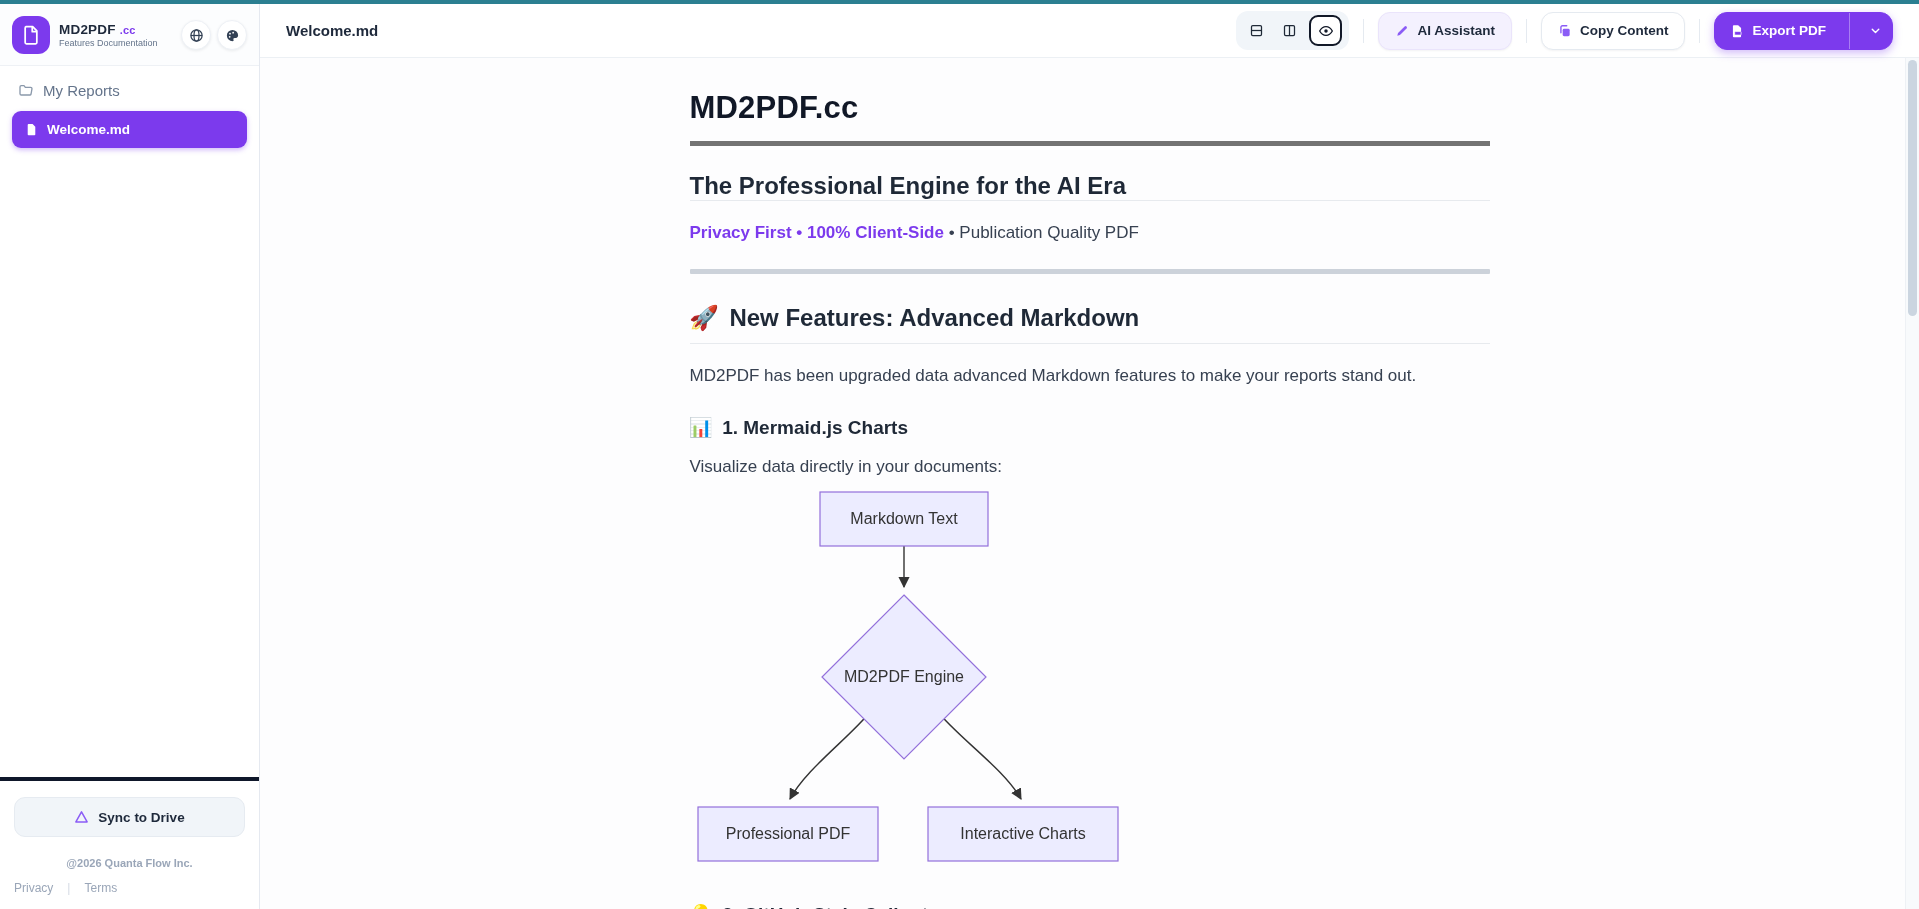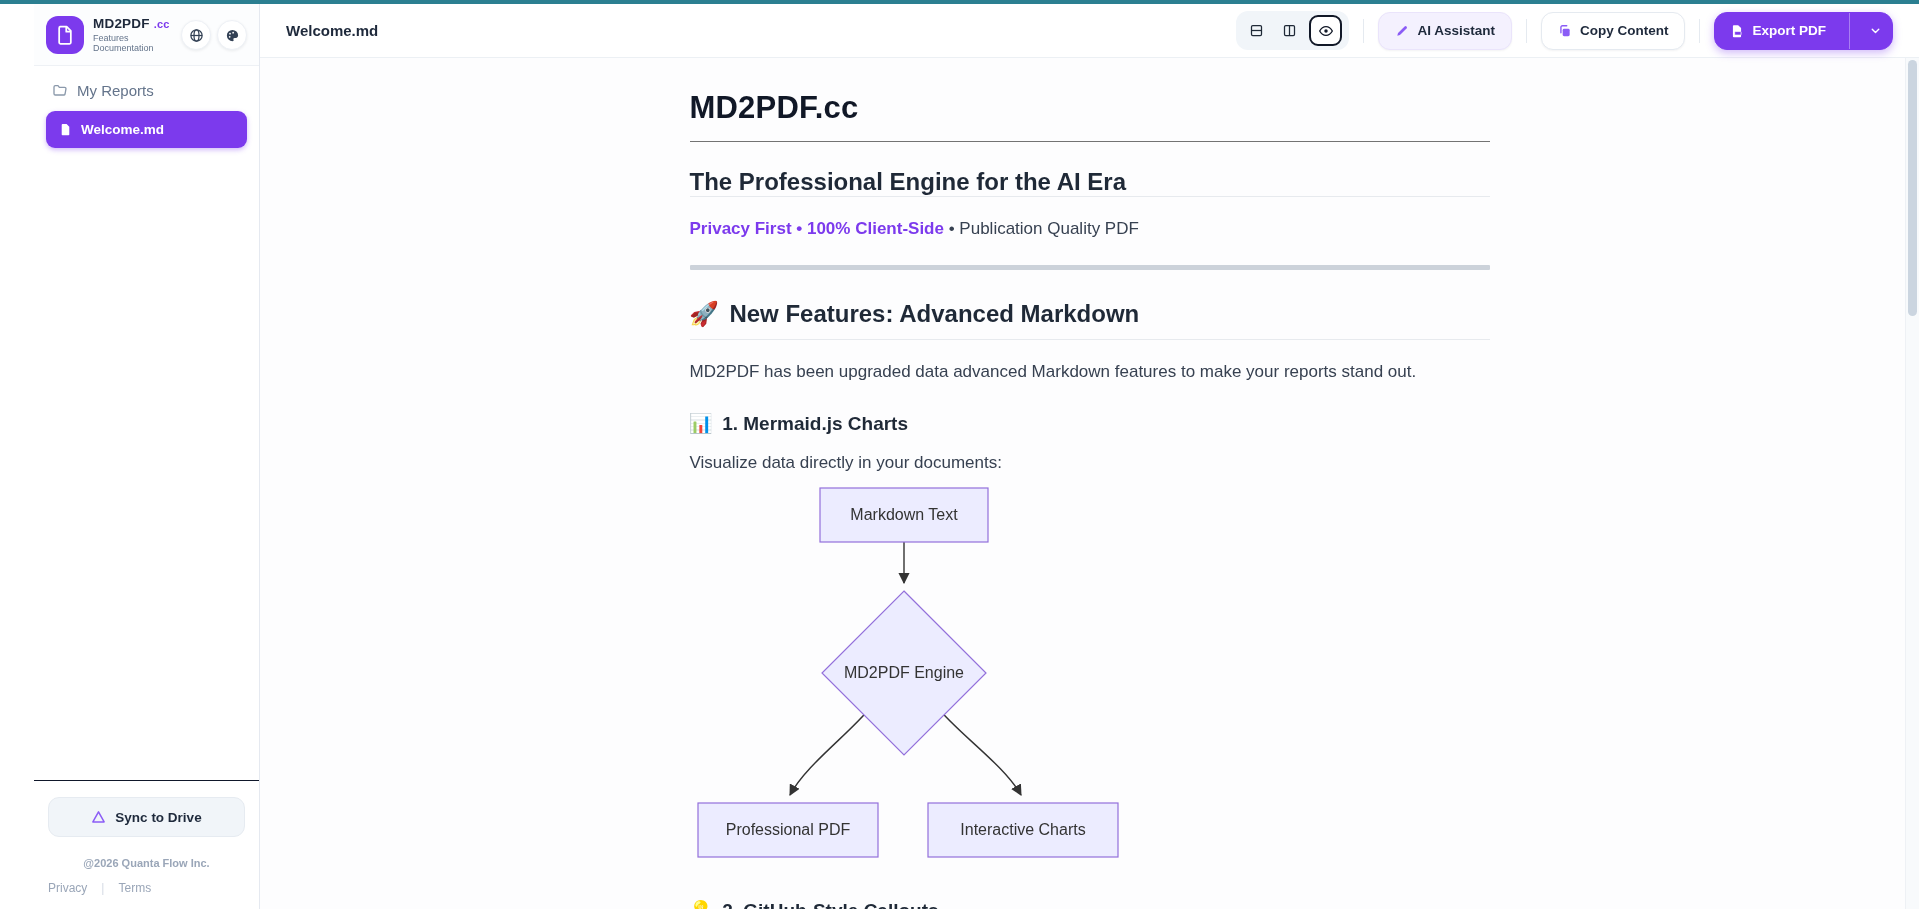--- a/index.html
+++ b/index.html
@@ -4,42 +4,42 @@
 <style>
   * { margin:0; padding:0; box-sizing:border-box; }
   html,body { width:1919px; height:909px; overflow:hidden;
     font-family:"Liberation Sans", sans-serif; background:#ffffff; color:#1e293b; }
 
   .top-strip { height:4px; width:100%; background:#2b7f91; }
   .app { display:flex; height:905px; }
 
   
   .sidebar { width:260px; min-width:260px; background:#ffffff;
-    border-right:1px solid #e5e9f0; display:flex; flex-direction:column;padding-left:34px; }
+    border-right:1px solid #e5e9f0; display:flex; flex-direction:column; }
   .sb-header { display:flex; align-items:center; gap:9px; padding:12px 12px 11px 12px;
     border-bottom:1px solid #eef1f5; background:#fcfdfe; }
   .logo-box { width:38px; height:38px; border-radius:12px; background:#7c3aed;
     display:flex; align-items:center; justify-content:center; flex:0 0 auto; }
   .brand-txt { line-height:1.15; flex:1; }
   .brand-line { font-size:13.5px; font-weight:bold; color:#1e293b; letter-spacing:.2px; }
   .brand-line .cc { color:#7c3aed; font-size:11px; }
   .brand-sub { font-size:9px; color:#64748b; margin-top:1px; }
   .round-btn { width:30px; height:30px; border-radius:50%; background:#ffffff;
     border:1px solid #eef1f6; box-shadow:0 1px 3px rgba(15,23,42,.08);
     display:flex; align-items:center; justify-content:center; color:#334155; cursor:pointer; }
   .round-btn + .round-btn { margin-left:6px; }
 
   .sb-nav { padding:16px 12px 0 12px; flex:1; }
   .sb-section { display:flex; align-items:center; gap:9px; color:#64748b;
     font-size:15px; padding:0 6px 12px 6px; }
   .sb-item-active { display:flex; align-items:center; gap:9px; background:#7c3aed;
     border-radius:9px; height:37px; padding:0 13px; color:#ffffff;
     font-weight:bold; font-size:13.5px; box-shadow:0 2px 5px rgba(124,58,237,.35); cursor:pointer; }
 
-  .sb-footer { border-top:1px solid #0f172a; padding:16px 14px 14px 14px; }
+  .sb-footer { border-top:4px solid #0f172a; padding:16px 14px 14px 14px; }
   .sync-btn { width:100%; height:40px; background:#f1f5f9; border:1px solid #e6ebf1;
     border-radius:11px; display:flex; align-items:center; justify-content:center; gap:9px;
     font-weight:bold; font-size:13.5px; color:#1e293b; cursor:pointer; }
   .sb-copy { text-align:center; font-size:11px; font-weight:bold; color:#9aa6b8; margin-top:20px; }
   .sb-links { display:flex; align-items:center; gap:14px;
     margin-top:12px; font-size:12px; color:#9aa6b8; }
   .sb-links .sep { color:#d4dbe4; }
   .sb-links span[data-interactable="true"] { cursor:pointer; }
 
   
@@ -65,21 +65,21 @@
     padding:0; overflow:hidden; border-radius:13px; box-shadow:0 3px 8px rgba(124,58,237,.35); }
   .btn-export .ex-main { display:flex; align-items:center; gap:8px; padding:0 15px; height:38px; }
   .btn-export .ex-sep { width:1px; height:38px; background:rgba(255,255,255,.35); }
   .btn-export .ex-caret { display:flex; align-items:center; justify-content:center;
     width:34px; height:38px; cursor:pointer; }
 
   
   .content { flex:1; position:relative; overflow:hidden; }
   .doc { width:800px; margin:0 auto; padding-top:32px; color:#1f2937; }
   .doc h1 { font-size:31px; color:#111827; padding-bottom:15px;
-    border-bottom:1px solid #737373; margin-bottom:26px; letter-spacing:.2px; }
+    border-bottom:5px solid #737373; margin-bottom:26px; letter-spacing:.2px; }
   .doc h2 { font-size:24px; color:#1f2937; 
     border-bottom:1px solid #e7eaee; margin-bottom:22px; }
   .badges { font-size:15.5px; margin-bottom:8px; color:#374151; }
   .badges .accent { color:#7c3aed; font-weight:bold; }
   .thick-rule { height:5px; background:#ccd2da; border:none; border-radius:1px; margin:26px 0 30px 0; }
   .doc h2.sec { display:flex; align-items:center; gap:10px; padding-bottom:11px; margin-bottom:22px; }
   .doc p { font-size:17px; color:#374151; margin-bottom:10px; }
   .doc h3 { font-size:19px; color:#1f2937; margin:30px 0 18px 0;
     display:flex; align-items:center; gap:9px; }
   .emoji { font-family:"DejaVu Sans", sans-serif; }

